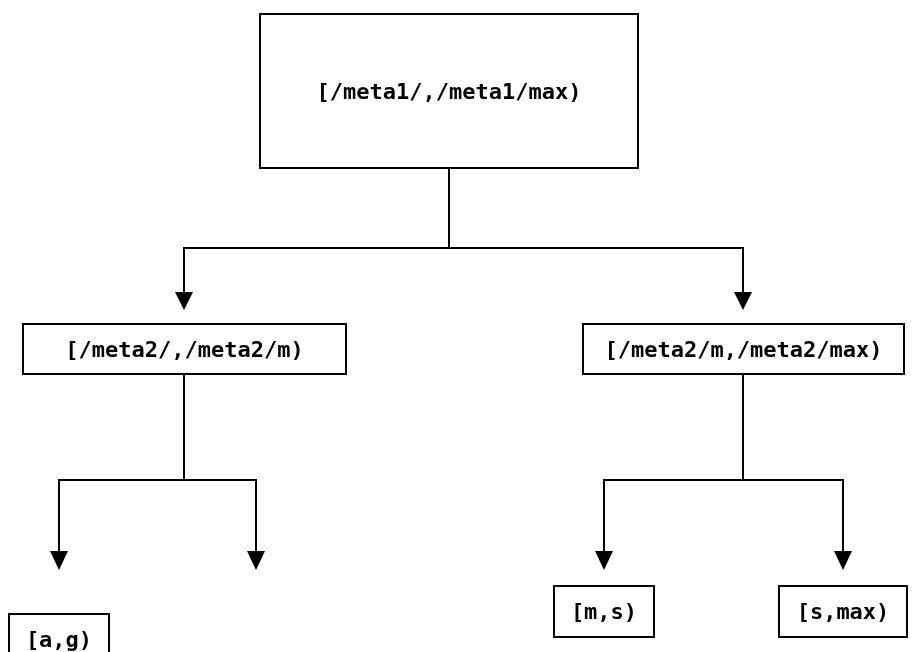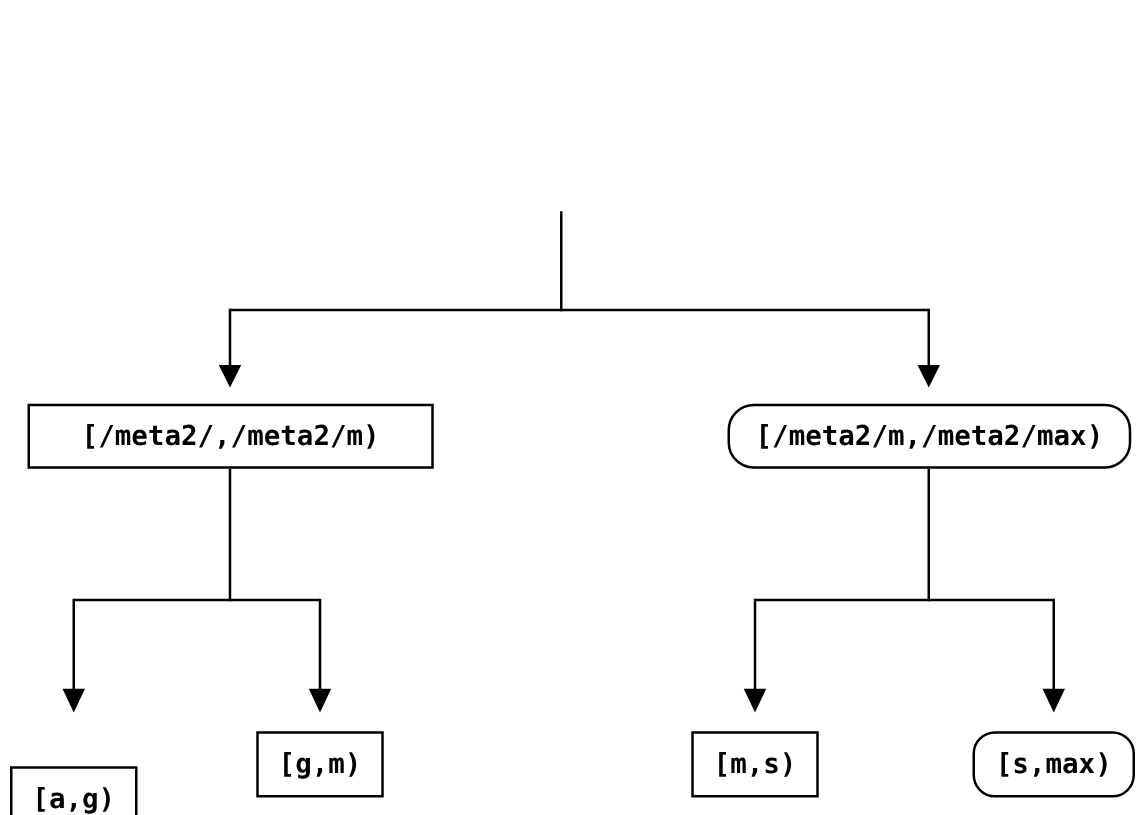--- a/index.html
+++ b/index.html
@@ -30,25 +30,25 @@
     display: flex;
     align-items: center;
     justify-content: center;
     font-weight: bold;
     font-size: 22px;
     color: #000000;
     white-space: nowrap;
   }
   .node-root    { left: 259px; top: 13px;  width: 380px; height: 156px; }
   .node-l1-left { left: 22px;  top: 323px; width: 325px; height: 52px; text-align: center; }
-  .node-l1-right{ left: 582px; top: 323px; width: 323px; height: 52px; border-radius: 21px; }
+  .node-l1-right{ left: 582px; top: 323px; width: 323px; height: 52px; }
   .node-leaf-0  { left: 8px;   top: 585px; width: 102px; height: 53px; margin-top: 28px; }
   .node-leaf-1  { left: 205px; top: 585px; width: 102px; height: 53px; }
   .node-leaf-2  { left: 553px; top: 585px; width: 102px; height: 53px; align-items: center; }
-  .node-leaf-3  { left: 778px; top: 585px; width: 130px; height: 53px; border-radius: 18px; }
+  .node-leaf-3  { left: 778px; top: 585px; width: 130px; height: 53px; }
   .edge {
     stroke: #000000;
     stroke-width: 2;
     fill: none;
   }
   .arrowhead {
     fill: #000000;
     stroke: none;
   }
 </style>
@@ -74,36 +74,36 @@
     <polygon class="arrowhead" points="247,551 265,551 256,570"></polygon>
 
     <line class="edge" x1="743" y1="375" x2="743" y2="481"></line>
     <line class="edge" x1="604" y1="480" x2="843" y2="480"></line>
     <line class="edge" x1="604" y1="479" x2="604" y2="552"></line>
     <line class="edge" x1="843" y1="479" x2="843" y2="552"></line>
     <polygon class="arrowhead" points="595,551 613,551 604,570"></polygon>
     <polygon class="arrowhead" points="834,551 852,551 843,570"></polygon>
   </svg>
 
+  <div class="node node-root">
+    <span class="node-label">[/meta1/,/meta1/max)</span>
+  </div>
 
   <div class="node node-l1-left">
     <span class="node-label">[/meta2/,/meta2/m)</span>
   </div>
 
   <div class="node node-l1-right">
     <span class="node-label">[/meta2/m,/meta2/max)</span>
   </div>
 
   <div class="node node-leaf-0">
     <span class="node-label">[a,g)</span>
   </div>
 
-  <div class="node node-leaf-1">
-    <span class="node-label">[g,m)</span>
-  </div>
 
   <div class="node node-leaf-2">
     <span class="node-label">[m,s)</span>
   </div>
 
   <div class="node node-leaf-3">
     <span class="node-label">[s,max)</span>
   </div>
 
 </div>

